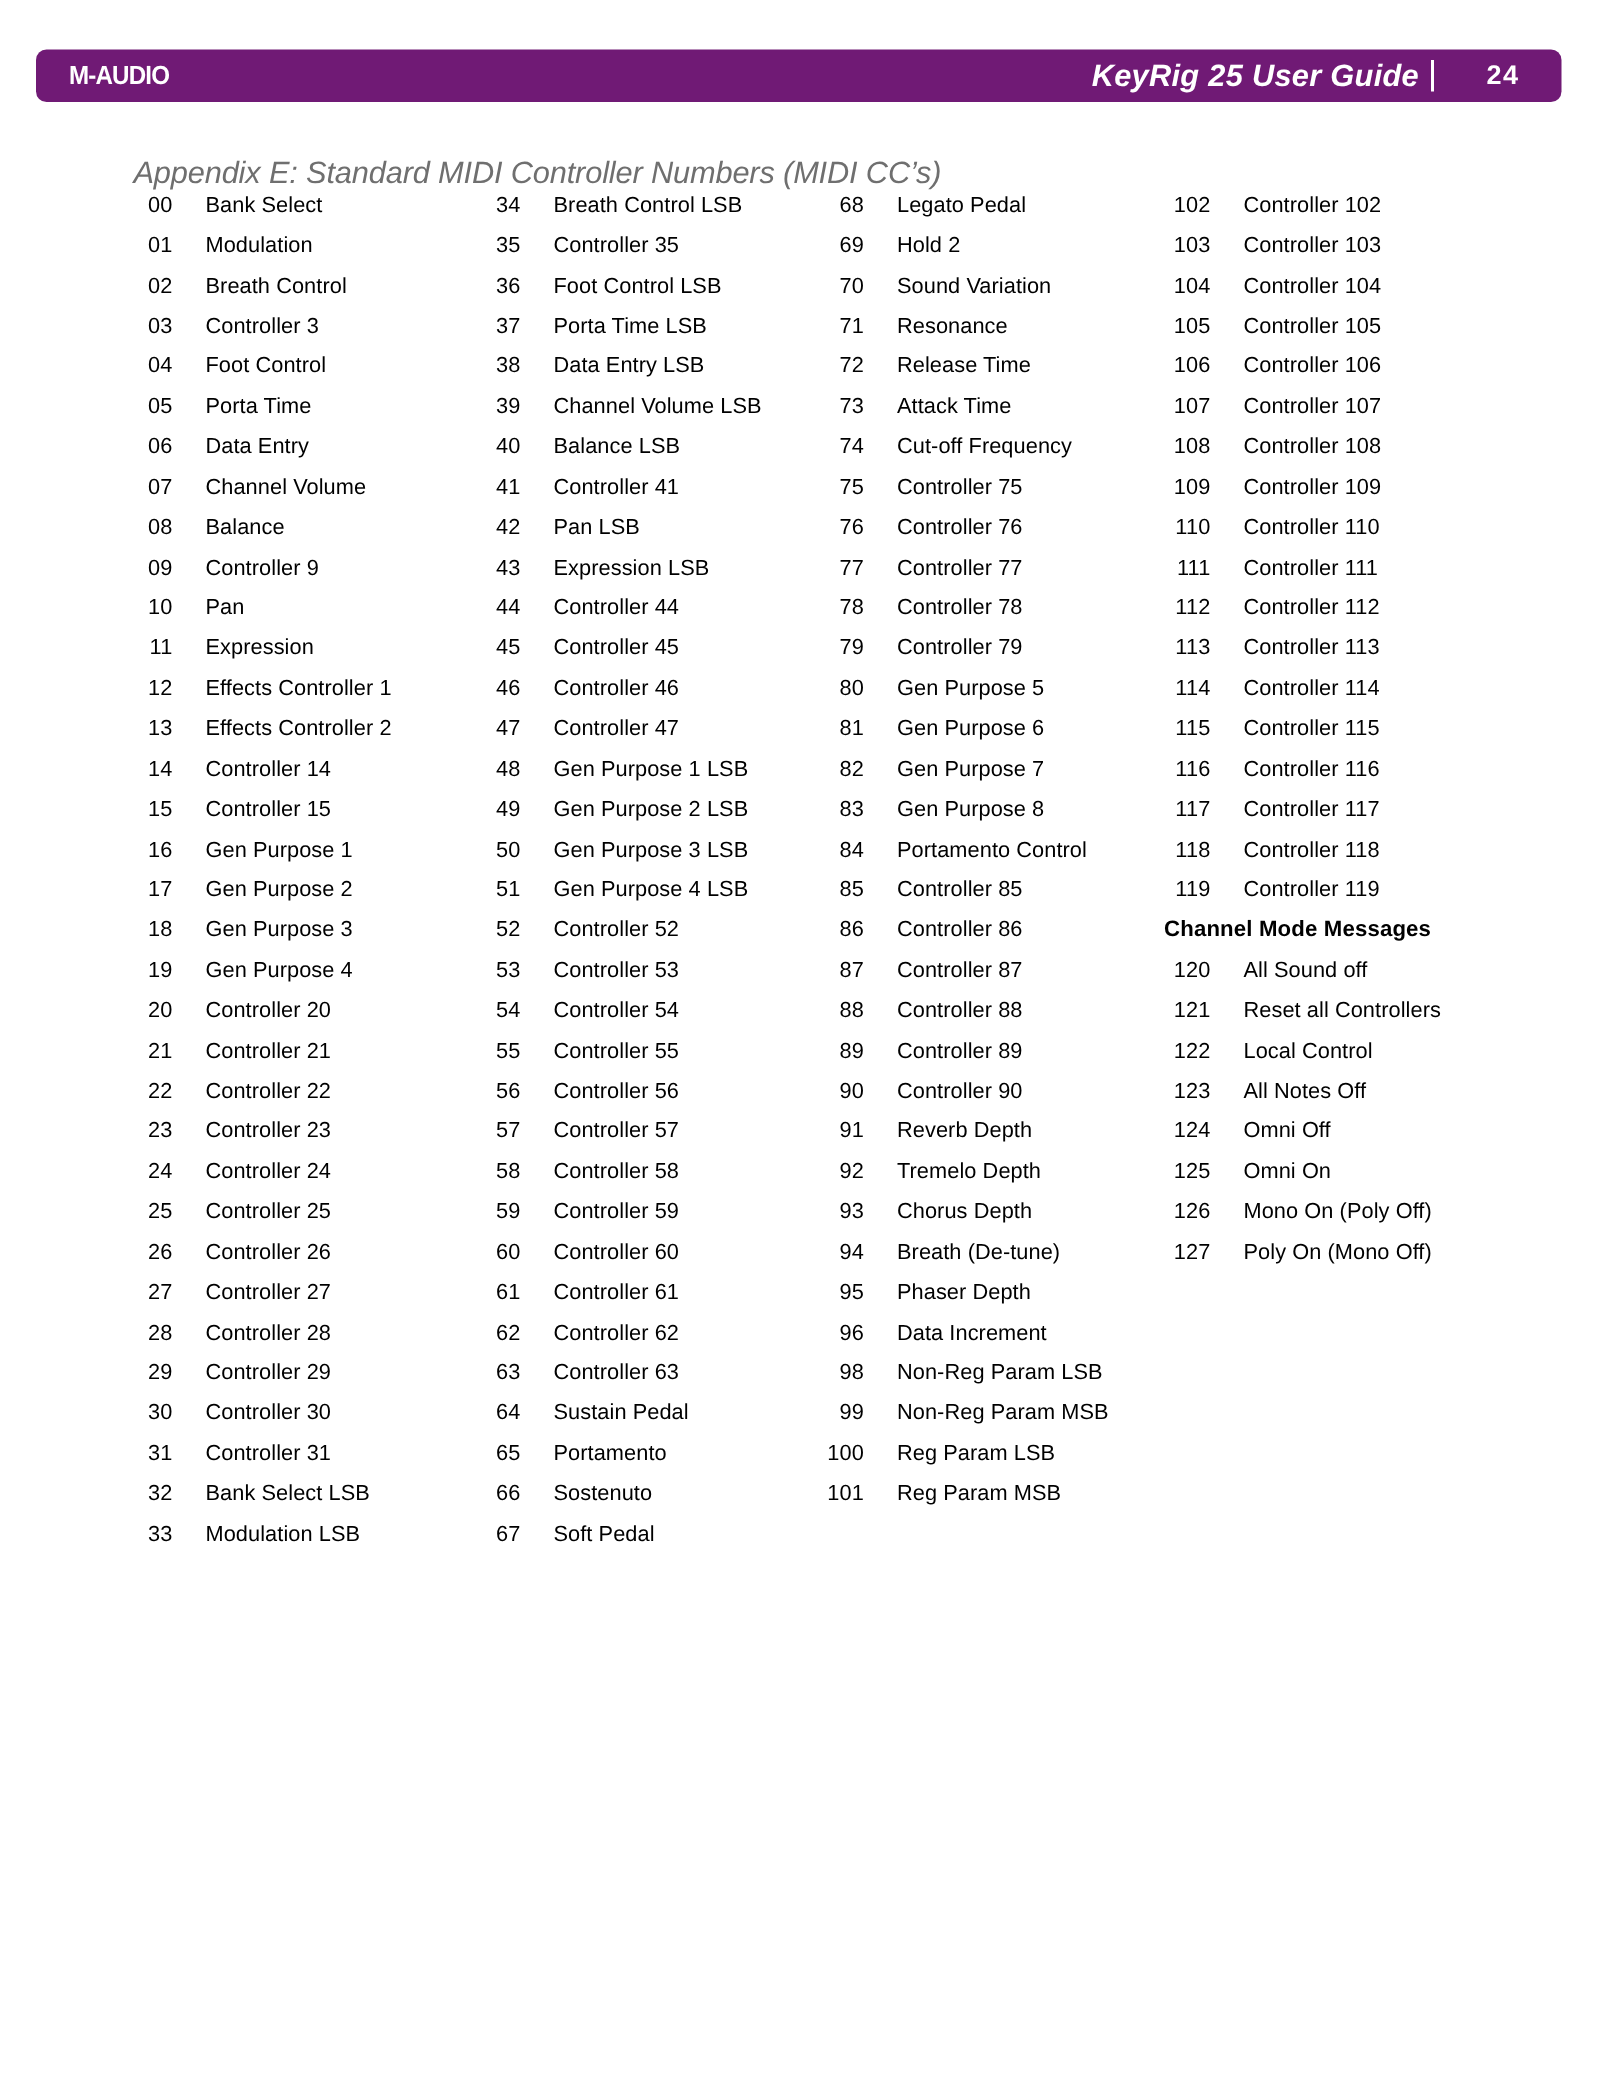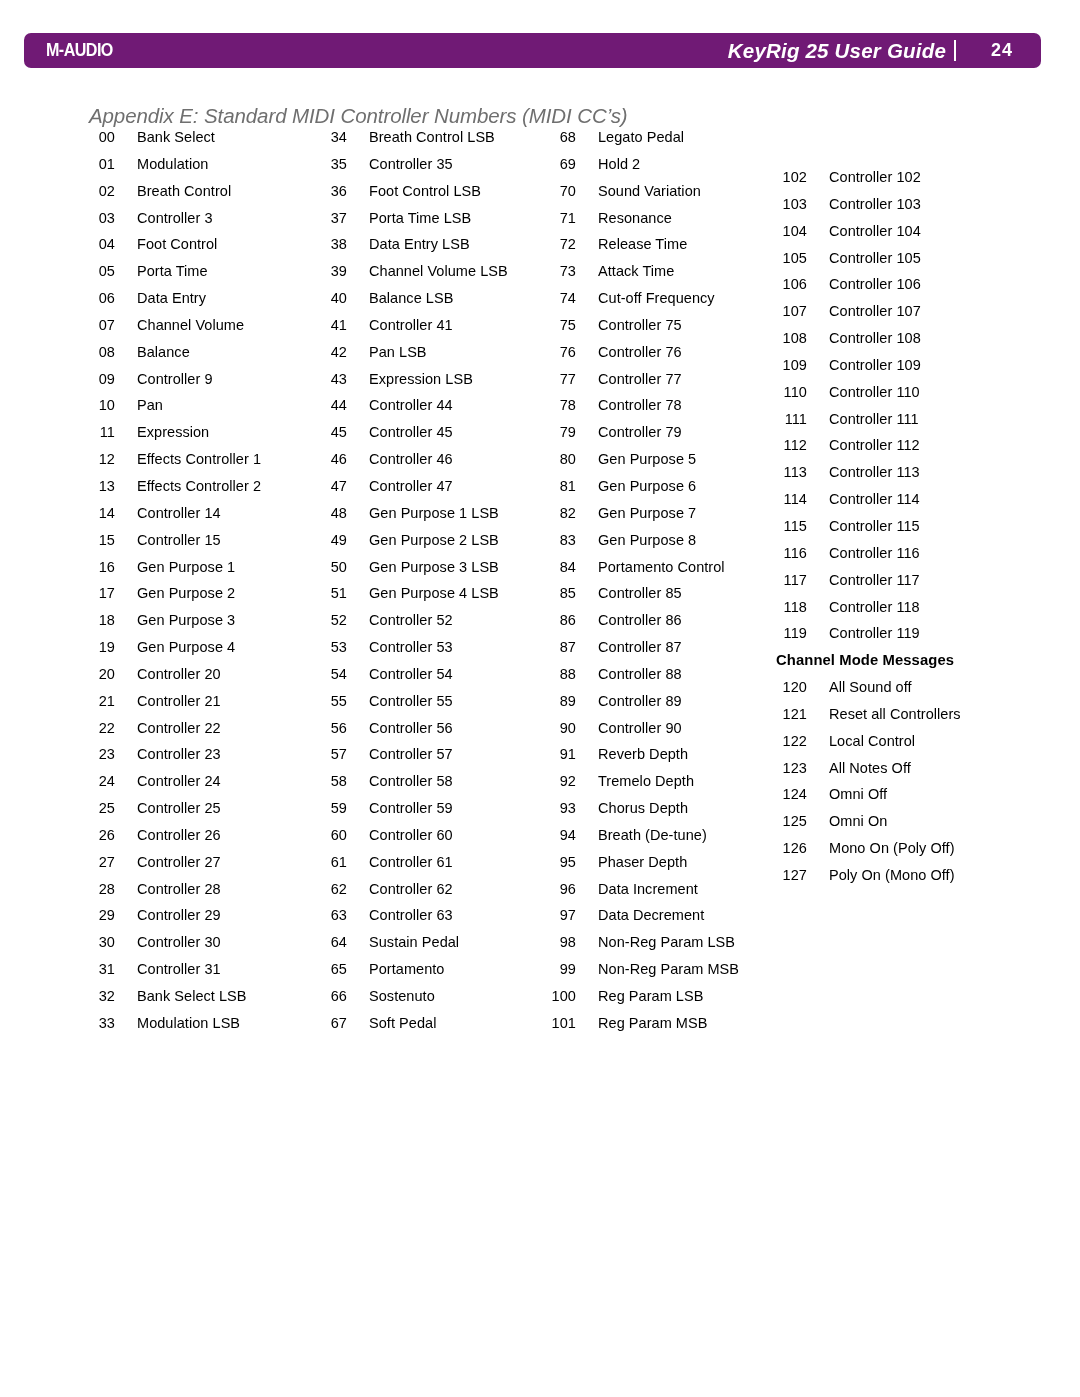--- a/index.html
+++ b/index.html
@@ -89,21 +89,21 @@
     top: 124px;
     width: 1080px;
   }
   .cc-column {
     position: absolute;
     top: 0;
   }
   .cc-column.col-0 { left: 84px;  width: 230px; }
   .cc-column.col-1 { left: 316px; width: 230px; }
   .cc-column.col-2 { left: 545px; width: 230px; }
-  .cc-column.col-3 { left: 776px; width: 250px; margin-top: 40px; }
+  .cc-column.col-3 { left: 776px; width: 250px; }
 
   .cc-row {
     position: relative;
     height: 26.85px;
     line-height: 26.85px;
     white-space: nowrap;
   }
   .cc-num {
     position: absolute;
     left: 0;
@@ -526,24 +526,20 @@
       </div>
       <div class="cc-row">
         <span class="cc-num">95</span>
         <span class="cc-label">Phaser Depth</span>
       </div>
       <div class="cc-row">
         <span class="cc-num">96</span>
         <span class="cc-label">Data Increment</span>
       </div>
       <div class="cc-row">
-        <span class="cc-num">97</span>
-        <span class="cc-label">Data Decrement</span>
-      </div>
-      <div class="cc-row">
         <span class="cc-num">98</span>
         <span class="cc-label">Non-Reg Param LSB</span>
       </div>
       <div class="cc-row">
         <span class="cc-num">99</span>
         <span class="cc-label">Non-Reg Param MSB</span>
       </div>
       <div class="cc-row">
         <span class="cc-num">100</span>
         <span class="cc-label">Reg Param LSB</span>

